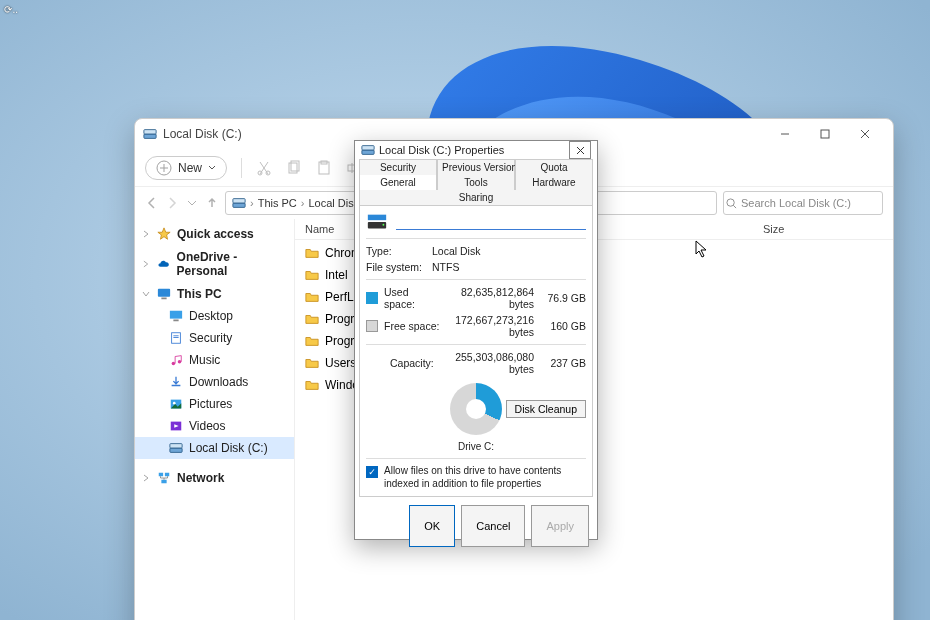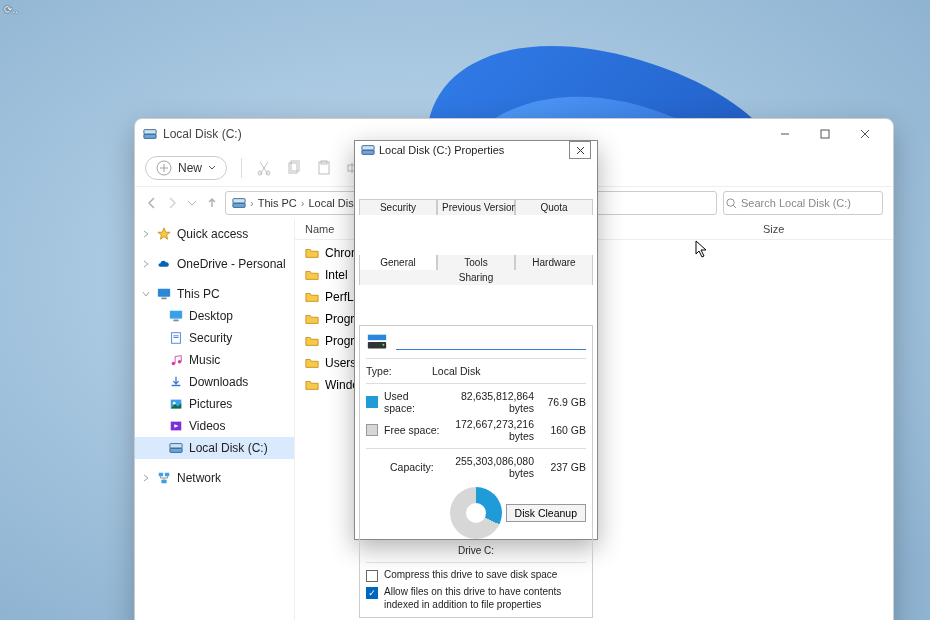--- a/index.html
+++ b/index.html
@@ -24,41 +24,41 @@
 
   .addrbar { height: 32px; display: flex; align-items: center; padding: 4px 10px; gap: 6px; }
   .navarrow { width: 14px; height: 14px; opacity:.5; }
   .breadcrumb { flex: 1; border: 1px solid #ccc; border-radius: 3px; height: 24px; display: flex; align-items: center; padding: 0 6px; font-size: 11px; color:#333; gap: 4px; }
   .breadcrumb .sep { color:#888; }
   .searchbox { width: 160px; height: 24px; border: 1px solid #ccc; border-radius: 3px; font-size: 11px; padding: 0 2px; color:#888; display:flex; align-items:center; gap:4px;}
 
   .body { flex: 1; display: flex; overflow: hidden; }
   .sidebar { width: 160px; border-right: 1px solid #eee; font-size: 12px; color:#222; padding: 4px 0; }
   .side-item { display: flex; align-items: center; gap: 6px; padding: 3px 8px 3px 18px; height: 22px; }
-  .side-item.group { font-weight: 400; }
+  .side-item.group { font-weight: 700; }
   .side-item.selected { background: #d9eaff; }
   .indent { padding-left: 34px; }
   .side-icn { width: 14px; height: 14px; flex-shrink:0; }
   .chev { width:10px; height:10px; opacity:.6; margin-left:-12px; }
 
   .content { flex:1; display:flex; flex-direction: column; font-size: 12px; }
   .col-header { display:flex; padding: 4px 10px; color:#444; font-size: 11px; border-bottom: 1px solid #eee;}
   .col-name { width: 200px; }
   .col-date { flex:1; }
   .col-size { width: 120px; }
   .filelist { padding: 2px 10px; }
   .file-row { display:flex; align-items:center; gap:6px; height: 22px; }
   .folder-icn { width:14px; height:12px; }
 
   .statusbar { height: 26px; border-top: 1px solid #eee; display:flex; align-items:center; padding: 0 10px; font-size:11px; color:#0066cc; justify-content: space-between;}
   .viewbtns { display:flex; gap:2px;}
   .viewbtn { width:20px; height:18px; border:1px solid #ccc; }
 
   
-  .dialog { position:absolute; left: 354px; top: 140px; width: 244px; height: 400px; background:#fff; border:1px solid #888; box-shadow: 0 8px 24px rgba(0,0,0,.3); display:flex; flex-direction:column; font-size:11px; color:#222;gap:40px; }
+  .dialog { position:absolute; left: 354px; top: 140px; width: 244px; height: 400px; background:#fff; border:1px solid #888; box-shadow: 0 8px 24px rgba(0,0,0,.3); display:flex; flex-direction:column; font-size:11px; color:#222; }
   .dlg-title { height:26px; display:flex; align-items:center; padding:0 6px; }
   .dlg-title .t { flex:1; font-size:11px; }
   .dlg-close { width:22px; height:18px; border:1px solid #888; display:flex; align-items:center; justify-content:center; }
   .tabs { display:flex; flex-wrap:wrap; font-size:10px; }
   .tab { flex:1; min-width: 60px; text-align:center; padding: 2px 4px; border: 1px solid #ccc; border-bottom:none; background:#f4f4f4; white-space:nowrap; }
   .tab.row2 { border-top:none; }
   .tab.active { background:#fff; }
   .tab-body { flex:1; border:1px solid #ccc; margin: 0 4px 4px; padding: 6px; display:flex; flex-direction:column; gap:4px; }
   .drive-row { display:flex; align-items:center; gap:8px; }
   .drive-ic { width:22px; height:20px; }
@@ -423,20 +423,24 @@
           <rect x="2" y="10" width="20" height="7" rx="1" fill="#333"></rect>
           <circle cx="19" cy="13" r="1" fill="#5f5"></circle>
         </svg>
       <div class="drive-name"></div>
     </div>
     <hr class="sep">
     <div class="kv">
         <span class="k">Type:</span>
         <span>Local Disk</span>
       </div>
+    <div class="kv">
+        <span class="k">File system:</span>
+        <span>NTFS</span>
+      </div>
     <hr class="sep">
     <div class="space-row">
         <div class="swatch used"></div>
         <span class="lab">Used space:</span>
         <span class="bytes">82,635,812,864 bytes</span>
         <span class="hr">76.9 GB</span>
       </div>
     <div class="space-row">
         <div class="swatch free"></div>
         <span class="lab">Free space:</span>
@@ -450,24 +454,20 @@
         <span class="bytes">255,303,086,080 bytes</span>
         <span class="hr">237 GB</span>
       </div>
     <div class="pie-row">
       <div class="pie"></div>
       <button class="cleanup-btn">Disk Cleanup</button>
     </div>
     <div class="drive-label">Drive C:</div>
     <hr class="sep">
     <div class="chk-row">
-        <div class="chk"></div>
-        <span>Compress this drive to save disk space</span>
-      </div>
-    <div class="chk-row">
         <div class="chk checked"></div>
         <span>Allow files on this drive to have contents indexed in addition to file properties</span>
       </div>
   </div>
   <div class="dlg-buttons">
     <button class="dlg-btn primary">OK</button>
     <button class="dlg-btn">Cancel</button>
     <button class="dlg-btn disabled">Apply</button>
   </div>
 </div>

